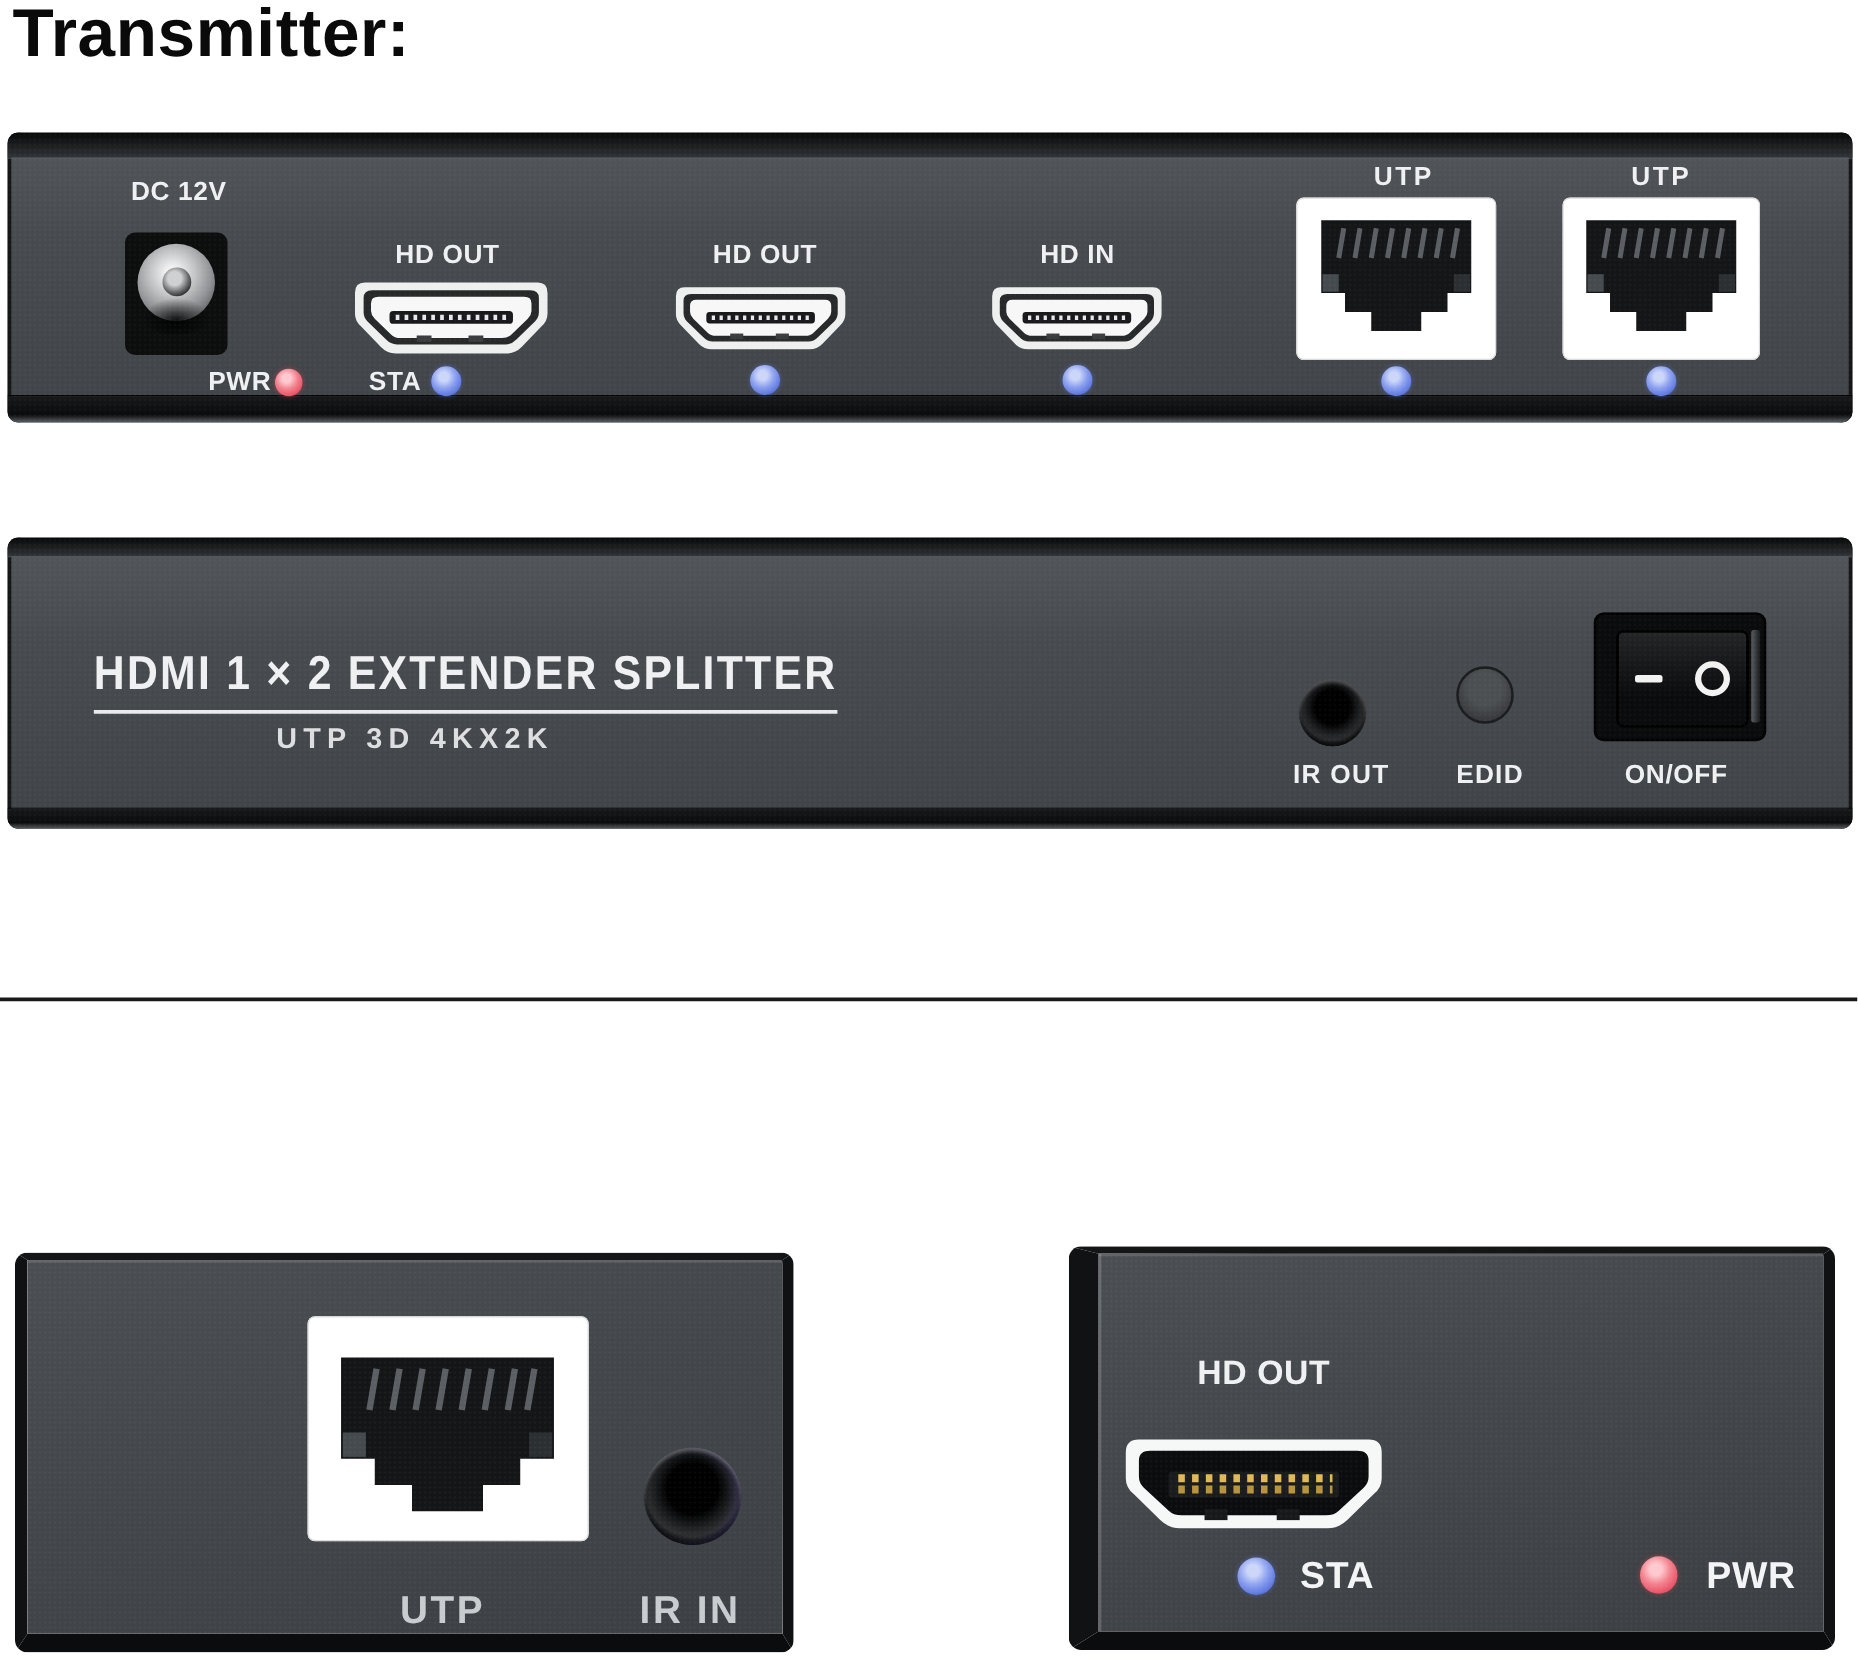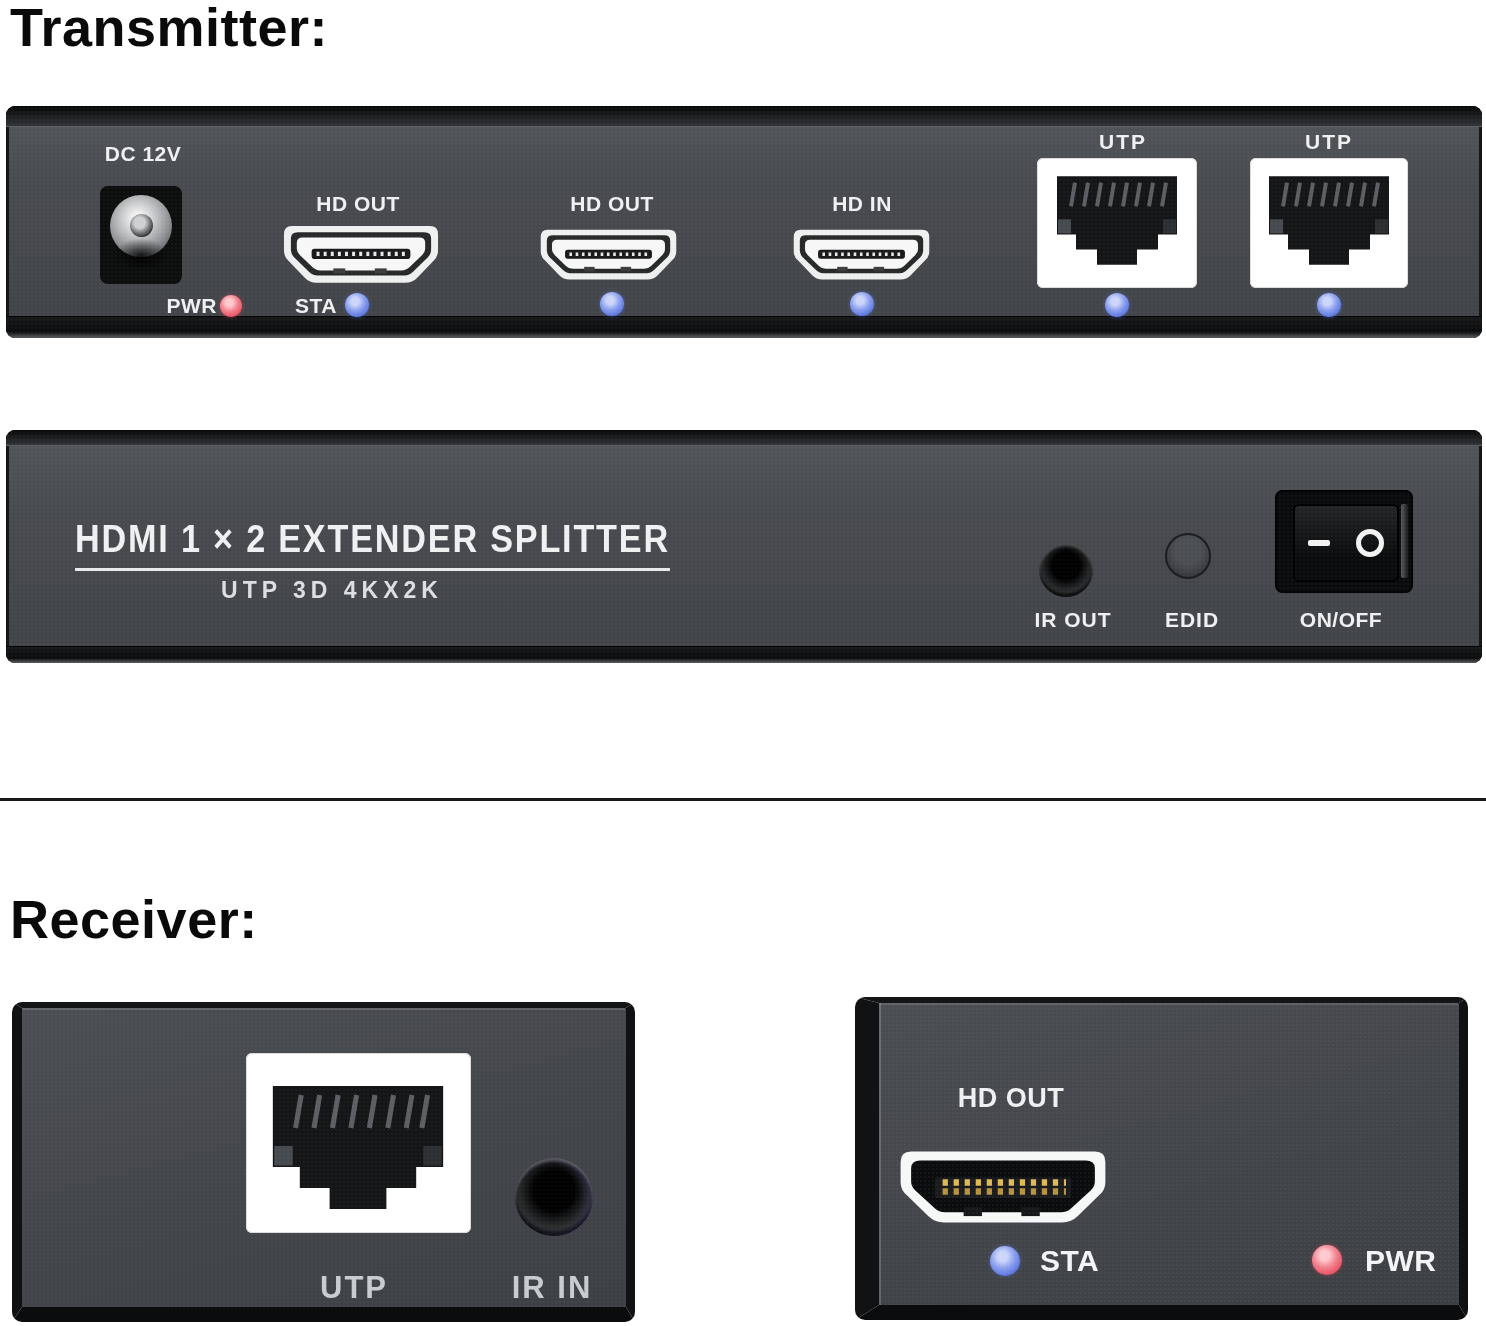--- a/index.html
+++ b/index.html
@@ -204,21 +204,20 @@
         <span class="dash"></span>
         <span class="circle"></span>
       </div>
       <div class="glint"></div>
     </div>
     <div class="plabel" style="left:1275px;top:178px;width:120px;">ON/OFF</div>
   </div>
 
   <div class="divider" style="top:798px;"></div>
 
-  <div class="heading" style="left:10px;top:888px;">Receiver:</div>
 
   <div class="rbox" style="left:12px;top:1002px;width:604px;height:299px;">
     <div class="rj-plate" style="left:224px;top:45px;width:225px;height:180px;">
       <svg style="left:24px;top:30px;" width="176" height="150" viewBox="0 0 124 100" preserveAspectRatio="none">
         <path d="M2 2 H122 V56 H103 V70 H82 V84 H42 V70 H21 V56 H2 Z" fill="#141517"></path>
         <rect x="3" y="42" width="13" height="13" fill="#454a4e"></rect>
         <rect x="108" y="42" width="13" height="13" fill="#2c2f32"></rect>
         <g stroke="#5b5f63" stroke-width="3.6">
           <line x1="22" y1="8" x2="18" y2="30"></line>
             <line x1="35" y1="8" x2="31" y2="30"></line>

